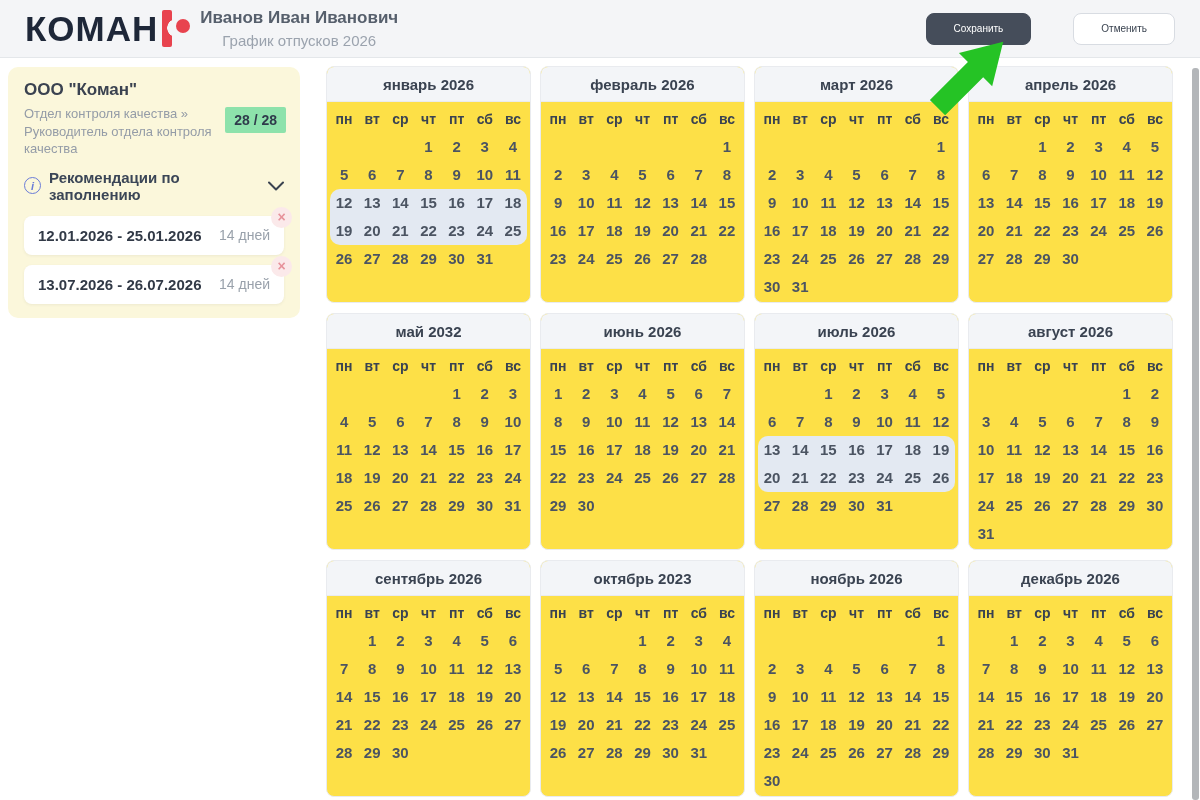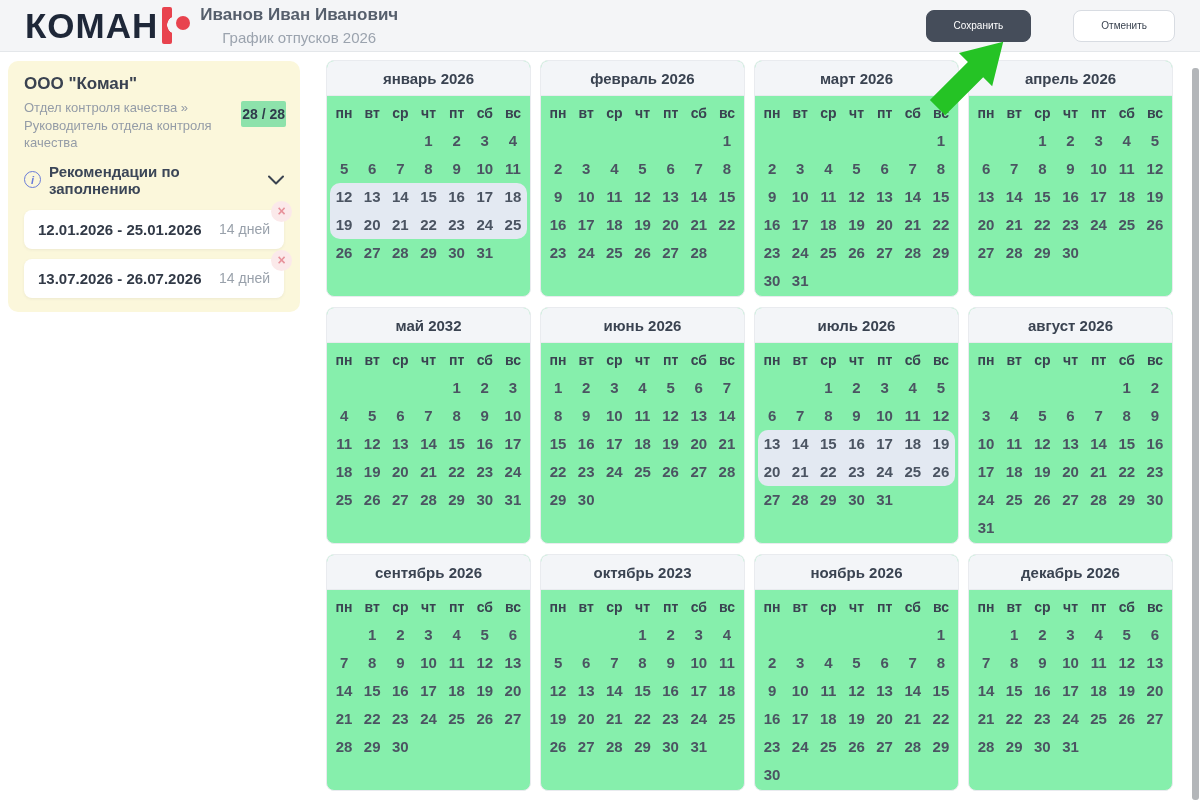--- a/index.html
+++ b/index.html
@@ -6,21 +6,21 @@
   html, body { width: 1200px; height: 800px; overflow: hidden; }
   body {
     font-family: "Liberation Sans", sans-serif;
     background: #ffffff;
     color: #3a4351;
     position: relative;
   }
 
   
   .app-header {
-    height: 52px;
+    height: 58px;
     background: #f4f5f7;
     border-bottom: 1px solid #e4e7ea;
     display: flex;
     align-items: center;
     padding: 0 25px;
     position: relative;
     z-index: 2;
   }
   .logo { display: flex; align-items: center; }
   .logo-text {
@@ -82,21 +82,21 @@
   }
   .company-name { font-size: 17px; font-weight: 600; color: #3a4250; margin-bottom: 5px; }
   .side-sub { font-size: 13px; line-height: 1.35; color: #949ca7; padding-right: 72px; }
   .days-badge {
     position: absolute;
     top: 40px; right: 14px;
     background: #8de2ab;
     color: #2f3b4b;
     font-size: 14px;
     font-weight: 600;
-    padding: 5px 1px;
+    padding: 5px 9px;
     border-radius: 2px;
   }
   .recs-row {
     margin-top: 11px;
     display: flex;
     align-items: center;
     gap: 8px;
     cursor: pointer;
   }
   .info-icon {
@@ -146,21 +146,21 @@
 
   
   .main { flex: 1; padding: 8px 0 0 26px; }
   .calendar-grid {
     display: grid;
     grid-template-columns: repeat(4, 205px);
     column-gap: 9px;
     row-gap: 10px;
   }
   .month-card {
-    background: #86efac;
+    background: #fde047;
     border: 1px solid #e9ebef;
     border-radius: 8px;
     height: 237px;
     overflow: hidden;
   }
   .month-header {
     background: #f3f5f8;
     border-bottom: 1px solid #e9ebef;
     text-align: center;
     font-size: 15px;

